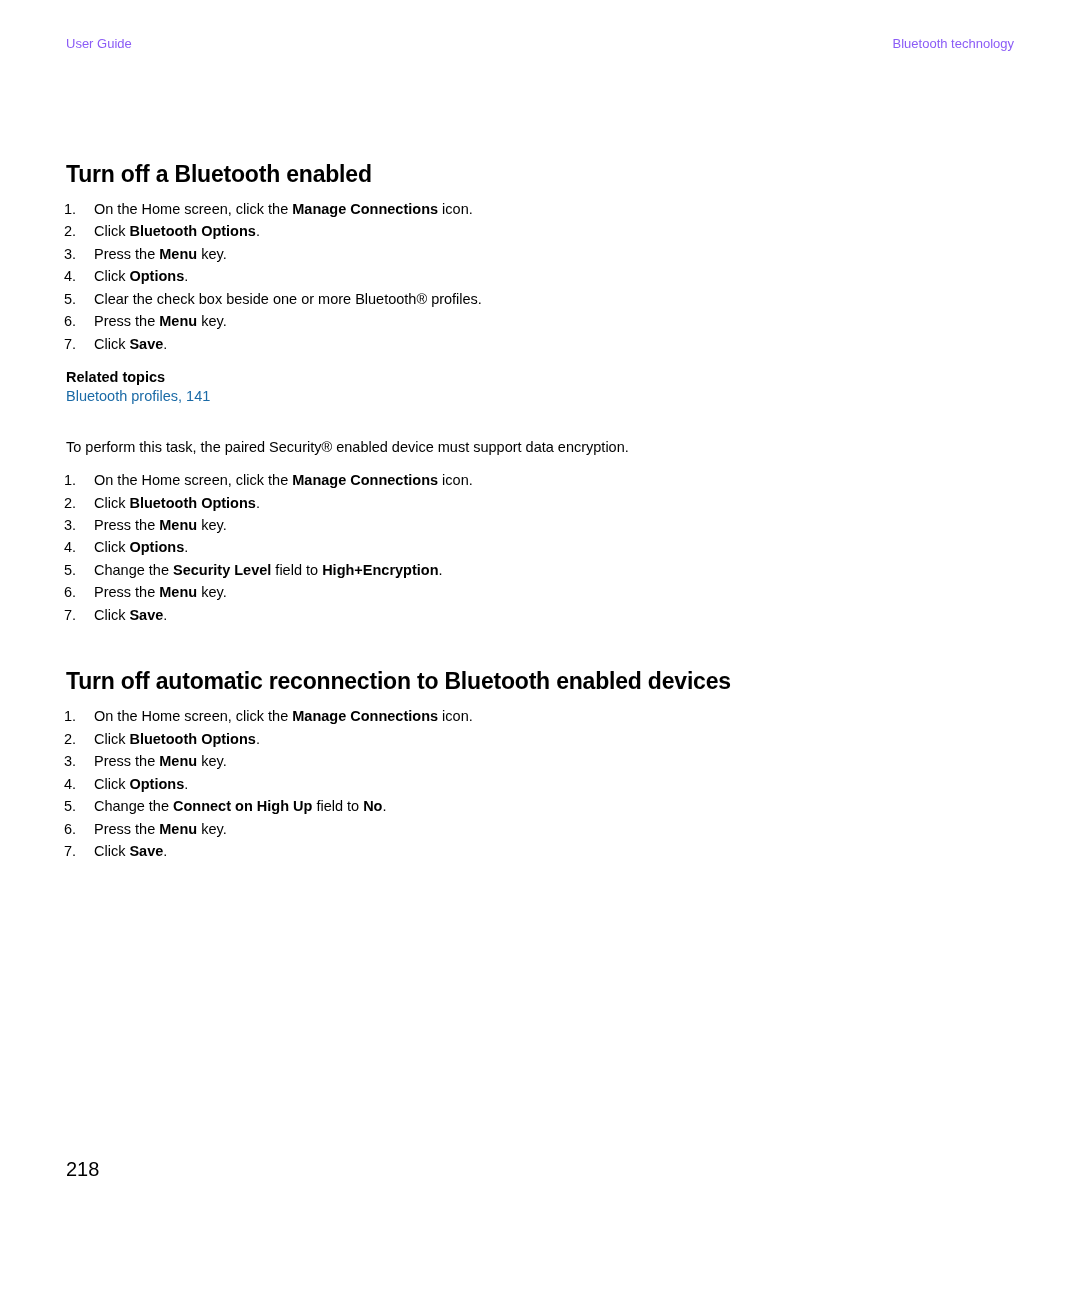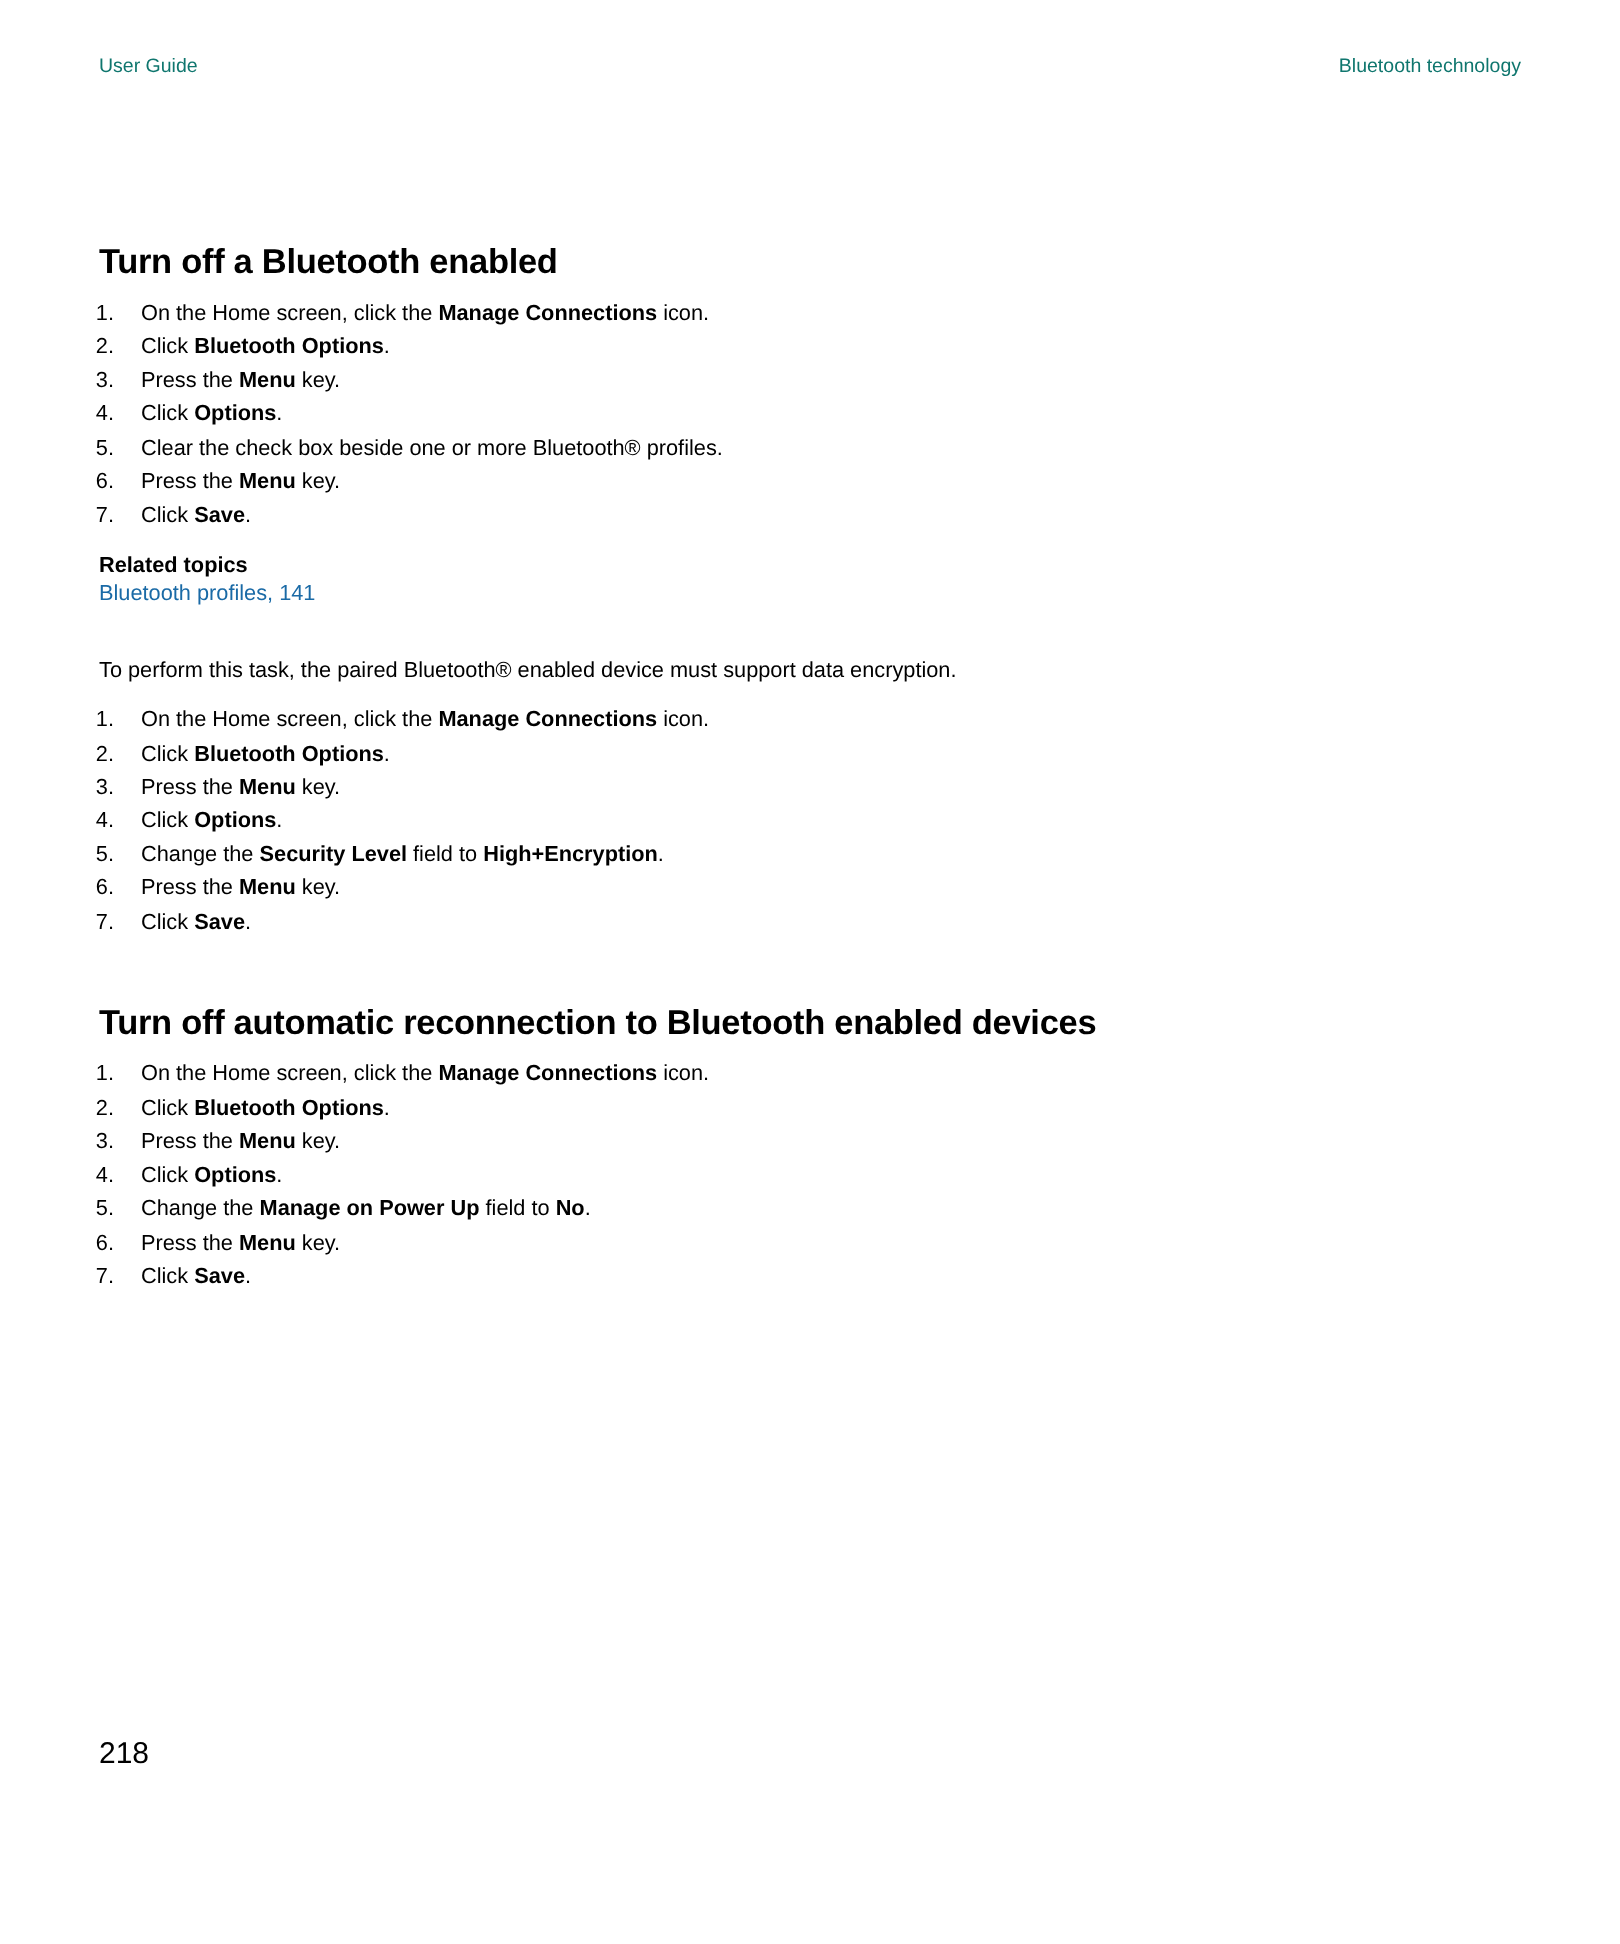--- a/index.html
+++ b/index.html
@@ -15,21 +15,21 @@
     box-sizing: border-box;
     width: 1080px;
     height: 1296px;
     padding: 36px 66px 0 66px;
     position: relative;
   }
   .header-row {
     display: flex;
     justify-content: space-between;
     font-size: 13px;
-    color: #0f766e;
+    color: #8b5cf6;
     margin-bottom: 110px;
     text-align: right;
   }
   h2.section-heading {
     font-size: 23px;
     font-weight: 700;
     margin: 0 0 10px 0;
     letter-spacing: -0.2px;
   }
   ol.steps {
@@ -87,39 +87,39 @@
       <li><span>Clear the check box beside one or more Bluetooth® profiles.</span></li>
       <li><span>Press the </span><b>Menu</b><span> key.</span></li>
       <li><span>Click </span><b>Save</b><span>.</span></li>
     </ol>
   <div class="related-label">Related topics</div>
   <a href="#" class="related-link">Bluetooth profiles, 141</a>
 
   <div class="section-gap"></div>
 
   
-  <p class="body-text">To perform this task, the paired Bluetooth® enabled device must support data encryption.</p>
+  <p class="body-text">To perform this task, the paired Security® enabled device must support data encryption.</p>
   <ol class="steps">
       <li><span>On the Home screen, click the </span><b>Manage Connections</b><span> icon.</span></li>
       <li><span>Click </span><b>Bluetooth Options</b><span>.</span></li>
       <li><span>Press the </span><b>Menu</b><span> key.</span></li>
       <li><span>Click </span><b>Options</b><span>.</span></li>
       <li><span>Change the </span><b>Security Level</b><span> field to </span><b>High+Encryption</b><span>.</span></li>
       <li><span>Press the </span><b>Menu</b><span> key.</span></li>
       <li><span>Click </span><b>Save</b><span>.</span></li>
     </ol>
 
   <div class="section-gap"></div>
 
   
   <h2 class="section-heading">Turn off automatic reconnection to Bluetooth enabled devices</h2>
   <ol class="steps">
       <li><span>On the Home screen, click the </span><b>Manage Connections</b><span> icon.</span></li>
       <li><span>Click </span><b>Bluetooth Options</b><span>.</span></li>
       <li><span>Press the </span><b>Menu</b><span> key.</span></li>
       <li><span>Click </span><b>Options</b><span>.</span></li>
-      <li><span>Change the </span><b>Manage on Power Up</b><span> field to </span><b>No</b><span>.</span></li>
+      <li><span>Change the </span><b>Connect on High Up</b><span> field to </span><b>No</b><span>.</span></li>
       <li><span>Press the </span><b>Menu</b><span> key.</span></li>
       <li><span>Click </span><b>Save</b><span>.</span></li>
     </ol>
 
   <div class="page-number">218</div>
 </div>
 
 </body></html>

